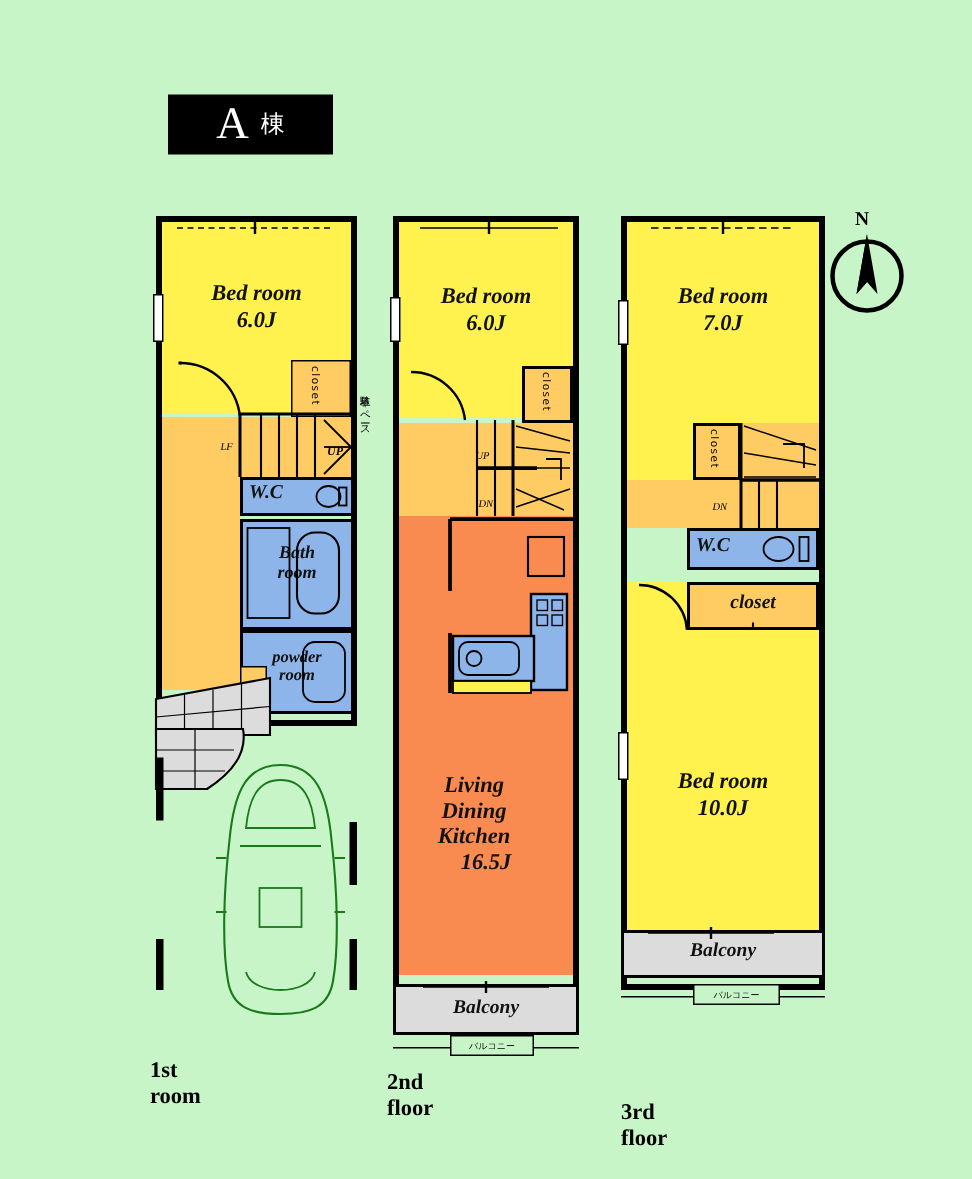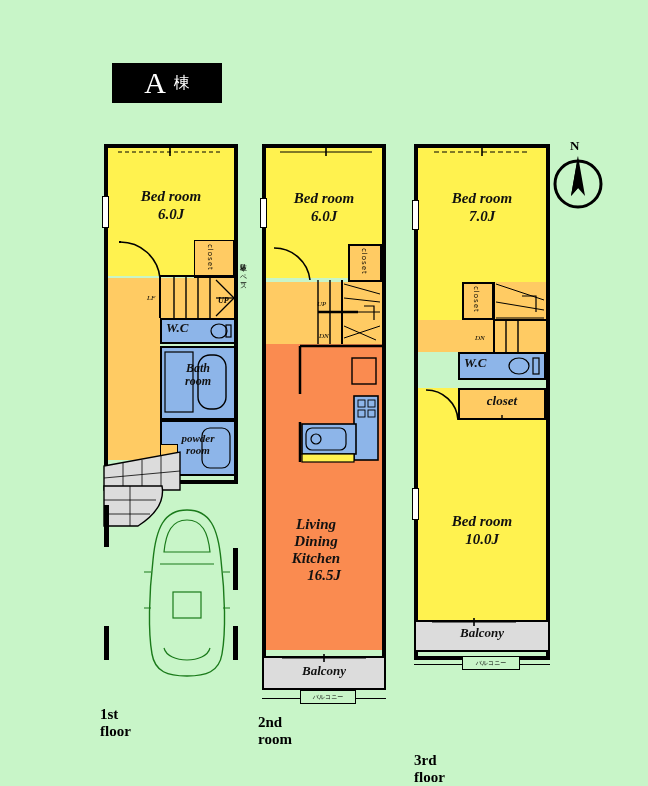--- a/index.html
+++ b/index.html
@@ -171,21 +171,21 @@
     <div class="thin" style="left:233px;top:548px;width:5px;height:42px;"></div>
     <div class="thin" style="left:233px;top:626px;width:5px;height:34px;"></div>
 
     <div class="vjp" style="left:238px;top:258px;height:120px;">駐車スペース</div>
 
     <svg style="position:absolute;left:118px;top:148px;" width="104" height="8">
       <line x1="0" y1="4" x2="104" y2="4" stroke="#000" stroke-width="1" stroke-dasharray="4,3"></line>
       <line x1="52" y1="0" x2="52" y2="8" stroke="#000" stroke-width="1.6"></line>
     </svg>
 
-    <div class="floorlabel" style="left:100px;top:706px;">1st floor</div>
+    <div class="floorlabel" style="left:100px;top:706px;">1st room</div>
   </div>
 
   <div class="plan">
 
     <div class="walls" style="left:262px;top:144px;width:124px;height:516px;"></div>
 
     <div class="room yellow" style="left:266px;top:148px;width:116px;height:130px;"></div>
     <div class="lbl" style="left:266px;top:190px;width:116px;font-size:15px;">Bed room</div>
     <div class="lbl" style="left:266px;top:208px;width:116px;font-size:15px;">6.0J</div>
     <svg style="position:absolute;left:272px;top:246px;" width="42" height="36">
@@ -241,21 +241,21 @@
       <line x1="42" y1="0" x2="42" y2="8" stroke="#000" stroke-width="1.6"></line>
     </svg>
     <div class="dimline" style="left:262px;top:698px;width:124px;"></div>
     <div class="jbox" style="left:300px;top:690px;width:56px;height:14px;">バルコニー</div>
 
     <svg style="position:absolute;left:280px;top:148px;" width="92" height="8">
       <line x1="0" y1="4" x2="92" y2="4" stroke="#000" stroke-width="1"></line>
       <line x1="46" y1="0" x2="46" y2="8" stroke="#000" stroke-width="1.6"></line>
     </svg>
 
-    <div class="floorlabel" style="left:258px;top:714px;">2nd room</div>
+    <div class="floorlabel" style="left:258px;top:714px;">2nd floor</div>
   </div>
 
   <div class="plan">
 
     <div class="walls" style="left:414px;top:144px;width:136px;height:516px;"></div>
 
     <div class="room yellow" style="left:418px;top:148px;width:128px;height:134px;"></div>
     <div class="lbl" style="left:418px;top:190px;width:128px;font-size:15px;">Bed room</div>
     <div class="lbl" style="left:418px;top:208px;width:128px;font-size:15px;">7.0J</div>
     <svg style="position:absolute;left:424px;top:288px;" width="42" height="36">
@@ -315,16 +315,16 @@
       <line x1="42" y1="0" x2="42" y2="8" stroke="#000" stroke-width="1.6"></line>
     </svg>
     <div class="dimline" style="left:414px;top:664px;width:136px;"></div>
     <div class="jbox" style="left:462px;top:656px;width:58px;height:14px;">バルコニー</div>
 
     <svg style="position:absolute;left:434px;top:148px;" width="96" height="8">
       <line x1="0" y1="4" x2="96" y2="4" stroke="#000" stroke-width="1" stroke-dasharray="5,3"></line>
       <line x1="48" y1="0" x2="48" y2="8" stroke="#000" stroke-width="1.6"></line>
     </svg>
 
-    <div class="floorlabel" style="left:414px;top:752px;">3rd floor</div>
+    <div class="floorlabel" style="left:414px;top:734px;">3rd floor</div>
   </div>
 
 </div>
 
 </body></html>

